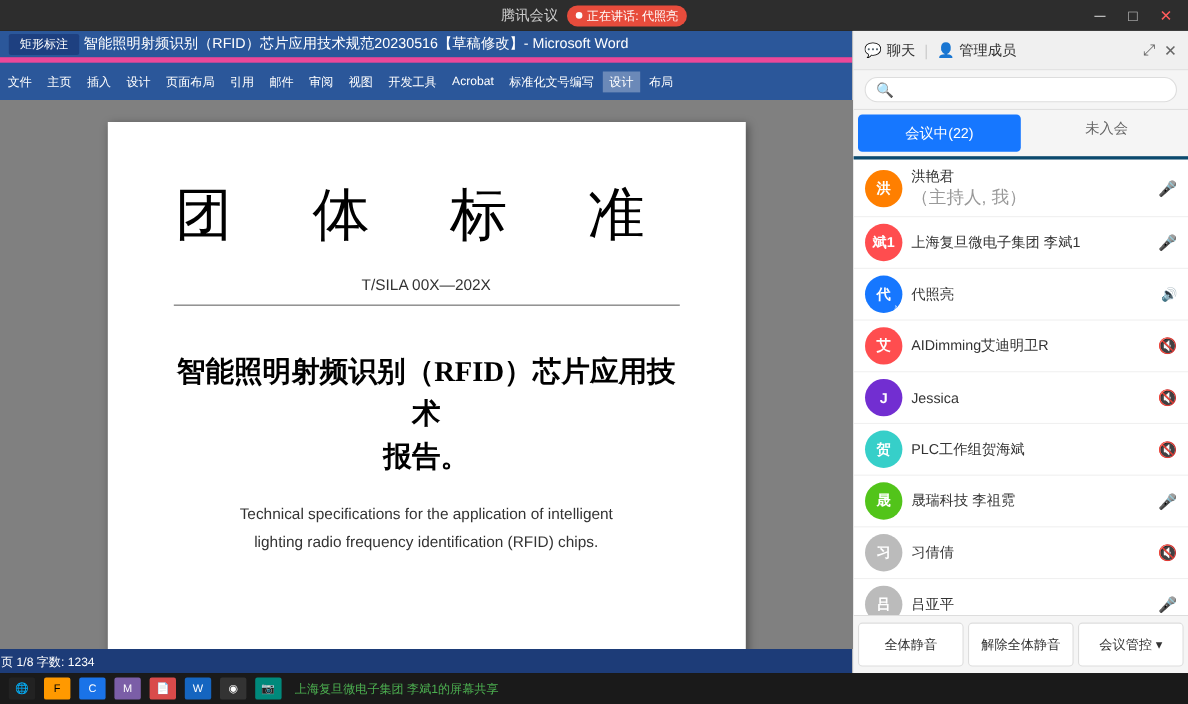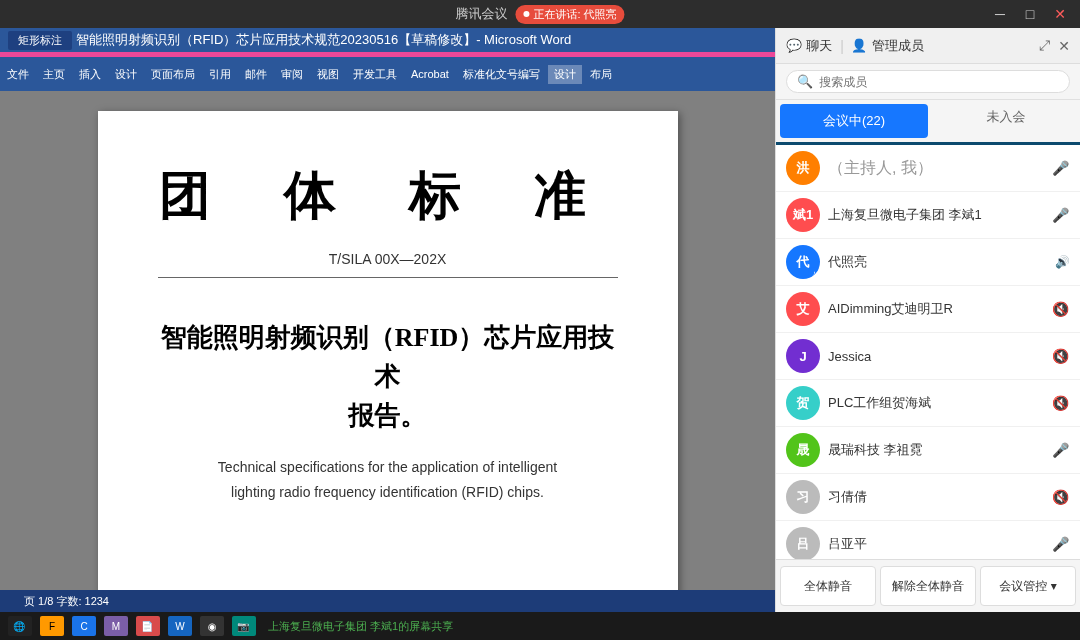--- a/index.html
+++ b/index.html
@@ -116,21 +116,21 @@
     }
     .page-content {
       background: white;
       width: 580px;
       min-height: 500px;
       padding: 50px 60px;
       box-shadow: 2px 2px 8px rgba(0,0,0,0.4);
     }
     .doc-big-title {
       font-size: 52px;
-      font-weight: bold;
+      font-weight: normal;
       text-align: center;
       letter-spacing: 30px;
       color: #000;
       margin-bottom: 20px;
       font-family: 'SimSun', serif;
     }
     .doc-standard-num {
       text-align: center;
       font-size: 14px;
       color: #333;
@@ -154,21 +154,21 @@
       line-height: 1.8;
       margin-top: 20px;
     }
 
     
     .doc-status-bar {
       height: 22px;
       background: #1d3c78;
       display: flex;
       align-items: center;
-      padding: 0 24px;
+      padding: 0 1px;
       color: white;
       font-size: 11px;
       flex-shrink: 0;
     }
 
     
     .bottom-toolbar {
       height: 28px;
       background: #1a1a1a;
       display: flex;
@@ -457,39 +457,39 @@
       </span>
       <div class="panel-header-icons">
         <span class="panel-icon-btn">⤢</span>
         <span class="panel-icon-btn">✕</span>
       </div>
     </div>
 
     <div class="search-bar">
       <div class="search-input-wrap">
         <span style="color:#aaa;font-size:13px;">🔍</span>
-        <input type="text" placeholder="搜索成员" style="">
       </div>
     </div>
 
     <div class="meeting-tabs">
       <div class="mtab active">
         <span>会议中(22)</span>
       </div>
       <div class="mtab">
         <span>未入会</span>
       </div>
     </div>
 
     <div class="member-list" id="member-list-container">
     <div class="member-item">
           <div class="avatar orange" style="position: relative;">
             <span class="avatar-text">洪</span>
           </div>
           <div class="member-info">
+            <div class="member-name">洪艳君</div>
             <div class="member-role">（主持人, 我）</div>
           </div>
           <div class="member-icons">
             <span class="mic-icon">🎤</span>
           </div>
         </div>
         <div class="member-item">
           <div class="avatar red" style="position: relative;">
             <span class="avatar-text">斌1</span>
           </div>

